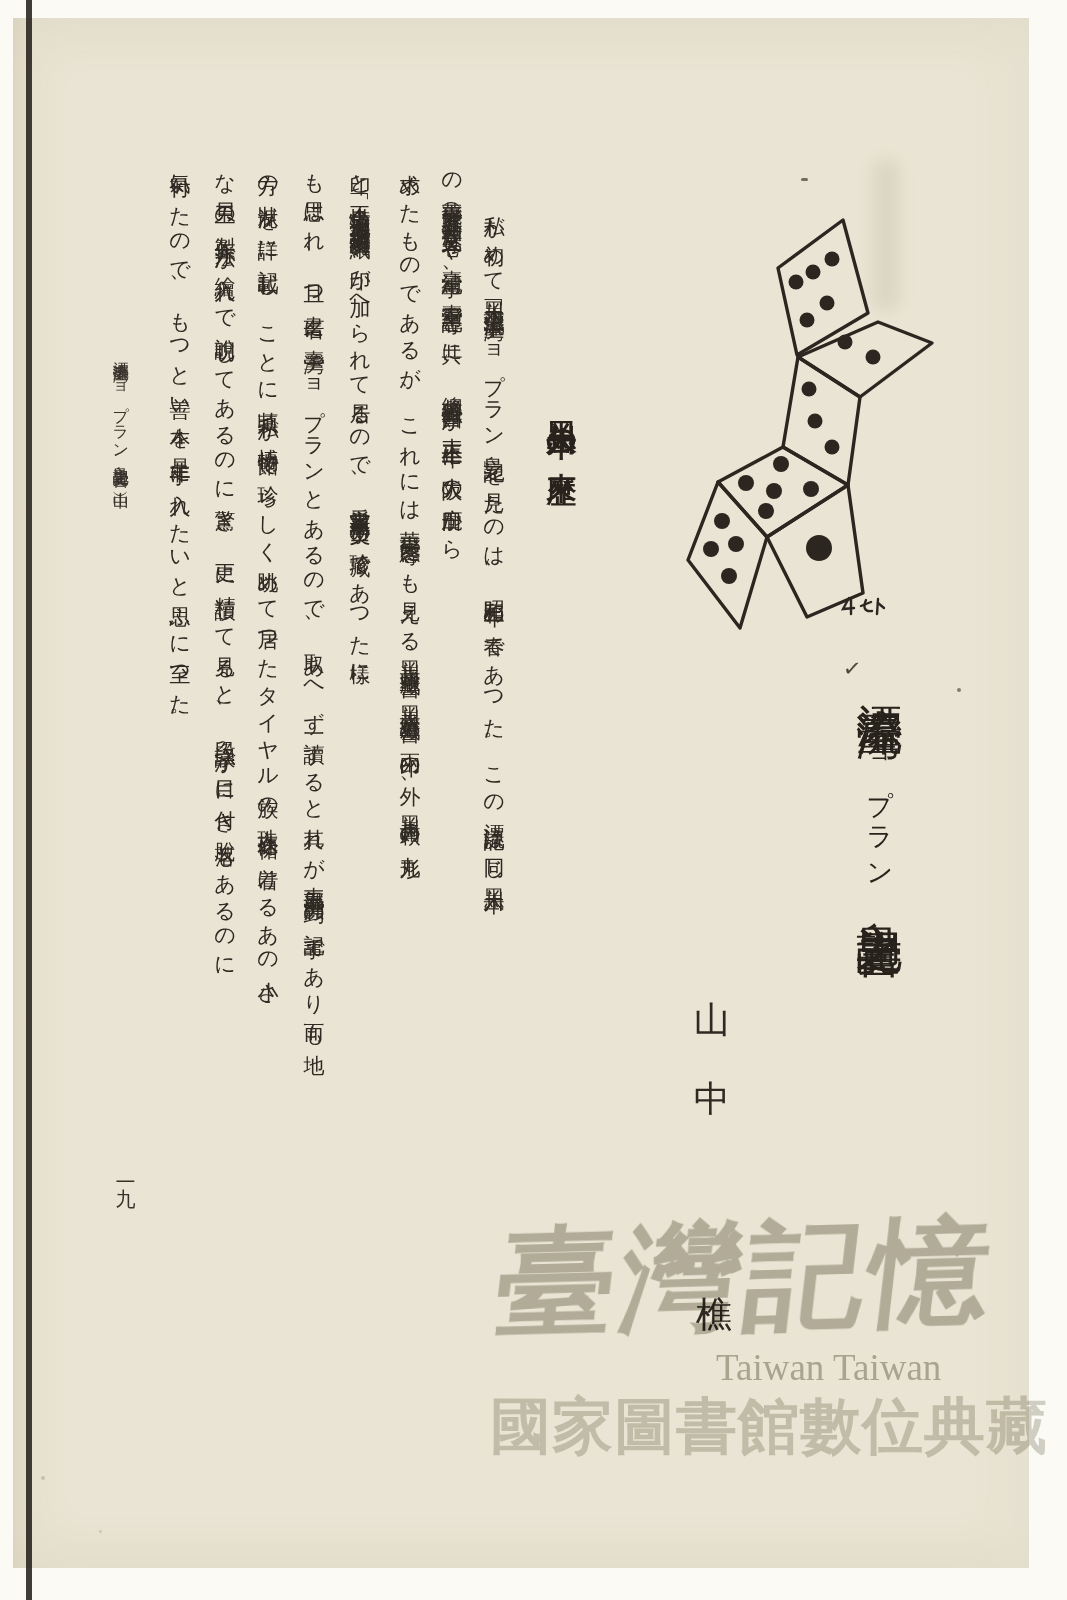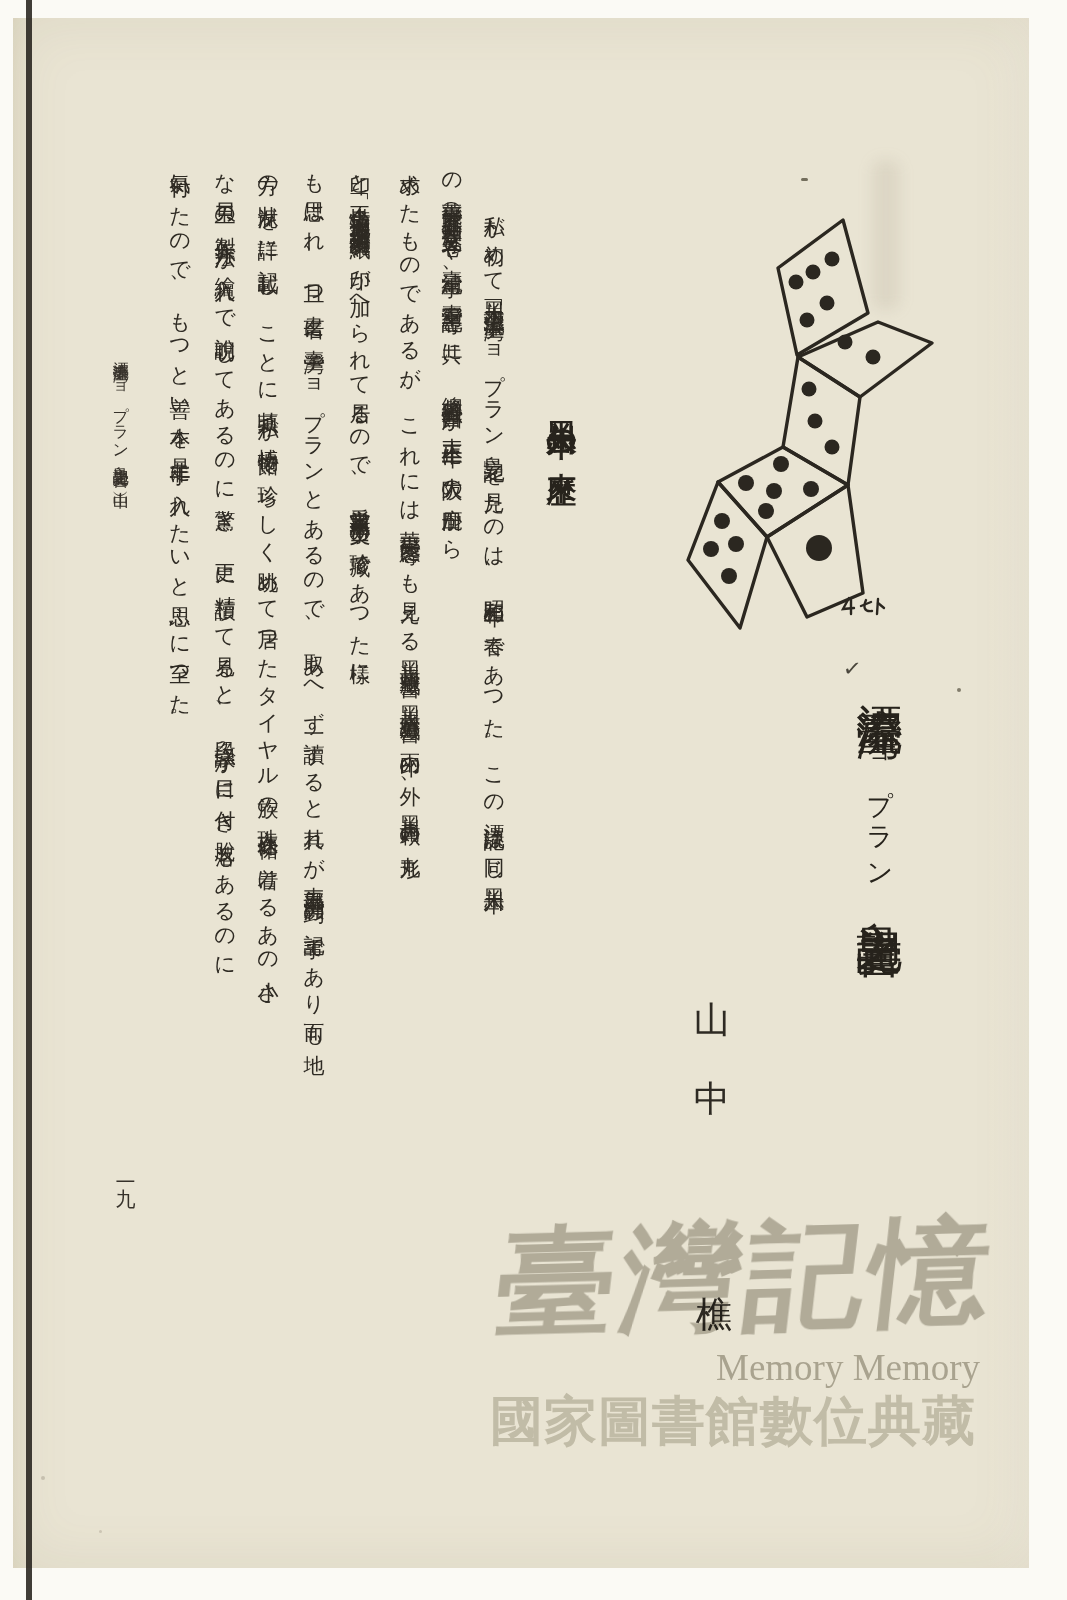--- a/index.html
+++ b/index.html
@@ -21,21 +21,21 @@
   .author-family{font-size:36px;letter-spacing:79px;}
   .author-given{font-size:36px;}
   .caption{font-size:16px;letter-spacing:1.4px;color:#36312a;}
   .pageno{font-size:20px;letter-spacing:1px;color:#36312a;}
   .checkmark{position:absolute;left:843px;top:656px;font-size:22px;color:#4a463c;
              transform:rotate(6deg);font-family:"DejaVu Sans",sans-serif;}
   .wm{position:absolute;pointer-events:none;mix-blend-mode:multiply;}
   .wm-script{left:498px;top:1198px;font-size:118px;font-weight:bold;letter-spacing:6px;
              color:#7e796a;opacity:.48;transform:skewX(-8deg) rotate(-1.5deg);filter:blur(.6px);}
   .wm-latin{left:716px;top:1346px;font-size:37px;color:#8a8576;opacity:.6;}
-  .wm-lib{left:490px;top:1386px;font-size:53px;font-weight:bold;letter-spacing:1px;
+  .wm-lib{left:490px;top:1386px;font-size:61px;font-weight:bold;letter-spacing:1px;
           color:#98937f;opacity:.42;}
   .fig{position:absolute;left:630px;top:170px;}
   .smudge{position:absolute;left:872px;top:160px;width:28px;height:150px;
           background:rgba(150,138,110,.14);filter:blur(7px);border-radius:10px;}
   .speck{position:absolute;border-radius:50%;background:#55503f;}
   .s1{left:957px;top:688px;width:4px;height:4px;opacity:.7;}
   .s2{left:801px;top:178px;width:7px;height:3px;border-radius:2px;opacity:.8;}
   .s3{left:41px;top:1476px;width:4px;height:4px;opacity:.35;background:#8a8270;}
   .s4{left:99px;top:1530px;width:3px;height:3px;opacity:.3;background:#8a8270;}
 </style>
@@ -105,21 +105,21 @@
   <div class="vtext body-col" style="left:303px;top:158px;letter-spacing:3.4px;">も思はれ、且つ書名に臺灣チョプランとあるので、取あへず一讀すると其れが東部臺灣漂到の記事であり而も地</div>
   <div class="vtext body-col" style="left:257px;top:158px;letter-spacing:3.4px;">方の狀況を詳に記載し、ことに其頃私が博物館で珍らしく眺めて居つたタイヤル族の珠衣珠裙に着けるあの小さ</div>
   <div class="vtext body-col" style="left:214px;top:158px;letter-spacing:3.4px;">な貝玉の製作方法が繪入れで說明してあるのに驚き、更に精讀して見ると、段々誤字が目に付き脫落もあるのに</div>
   <div class="vtext body-col" style="left:169px;top:158px;letter-spacing:3.3px;">氣付いたので、もつと善い本を是非手に入れたいと思ふに至つた。</div>
 
   <div class="vtext caption" style="left:112px;top:349px;">漂流臺灣チョプラン島之記覺書　（山中）</div>
 
   <div class="vtext pageno" style="left:115px;top:1172px;">一九</div>
 
   <div class="vtextx wm wm-script" style="position:absolute;">臺灣記憶</div>
-  <div class="wm wm-latin">Memory Memory</div>
+  <div class="wm wm-latin">Taiwan Taiwan</div>
   <div class="wm wm-lib">國家圖書館數位典藏</div>
 
   <div class="speck s1"></div>
   <div class="speck s2"></div>
   <div class="speck s3"></div>
   <div class="speck s4"></div>
 
 </div>
 
 </body></html>

